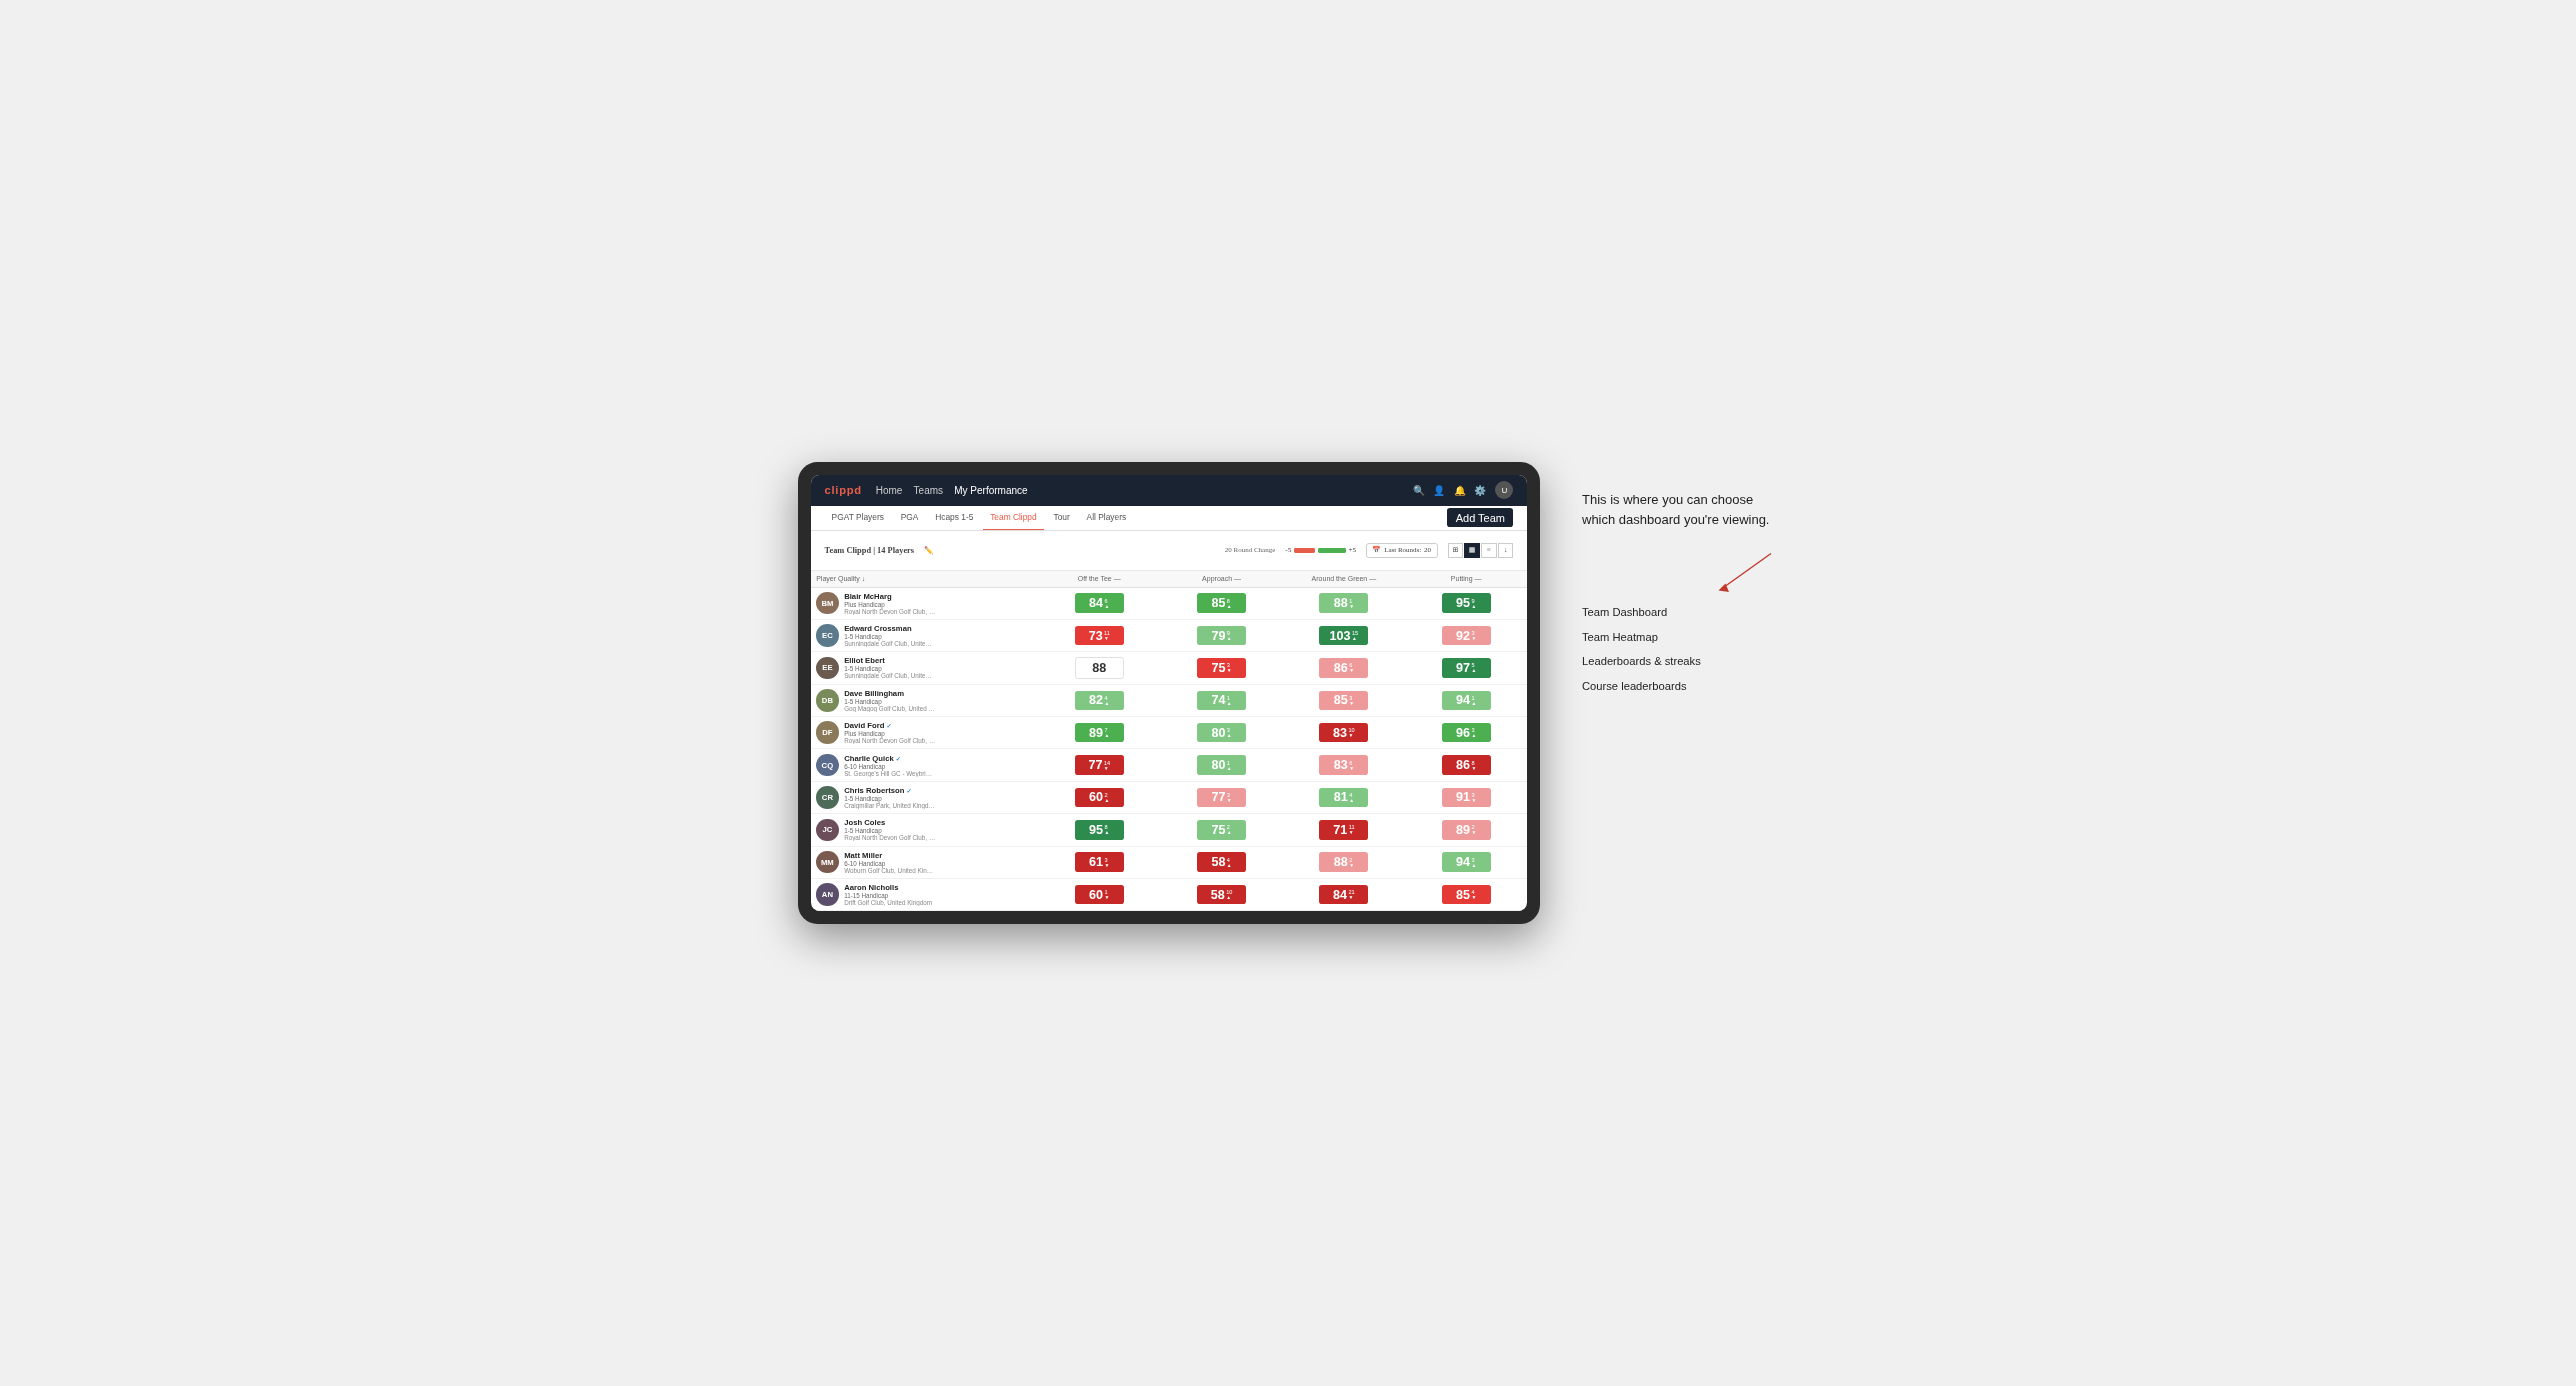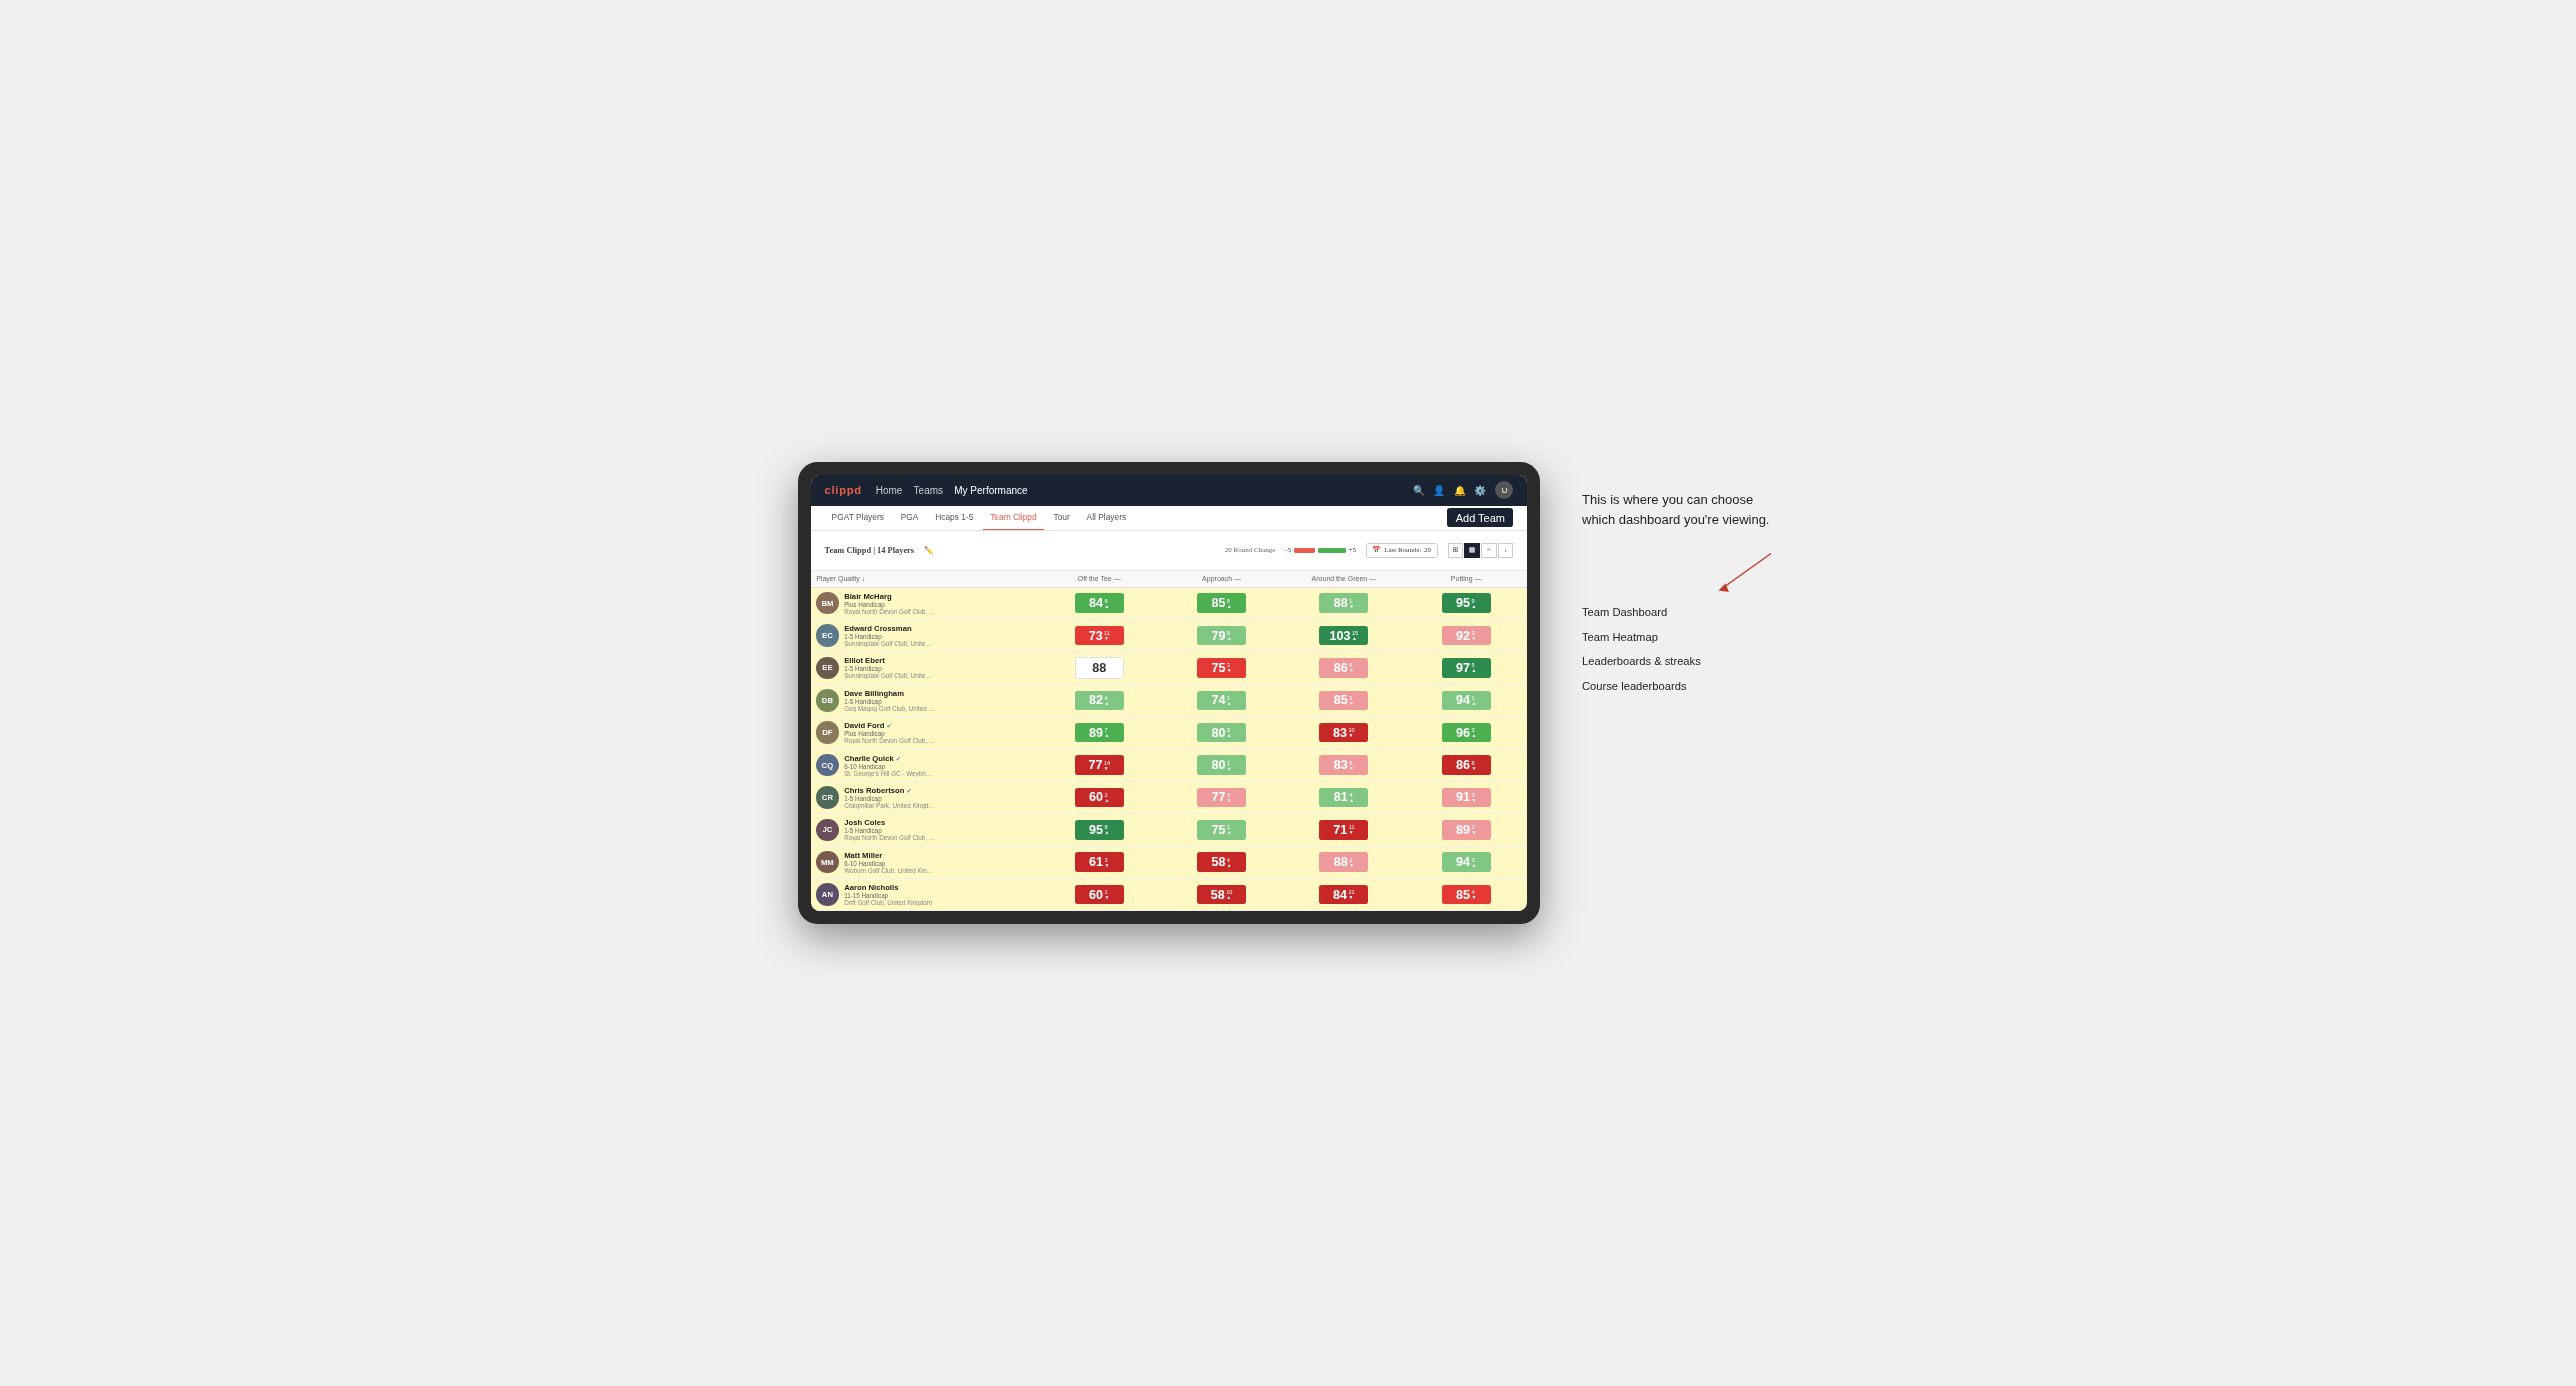--- a/index.html
+++ b/index.html
@@ -21,21 +21,21 @@
     }
     .tablet-frame {
       background: #2a2a2a;
       border-radius: 19.6px;
       padding: 12.6px;
       box-shadow: 0 14px 42px rgba(0,0,0,0.4);
       flex: 1;
       min-width: 0;
     }
     .tablet-screen {
-      background: #fef9c3;
+      background: #ffffff;
       border-radius: 8.4px;
       overflow: hidden;
     }
     
     .nav-bar {
       background: #1a2332;
       display: flex;
       align-items: center;
       padding: 0 14px;
       height: 31px;

